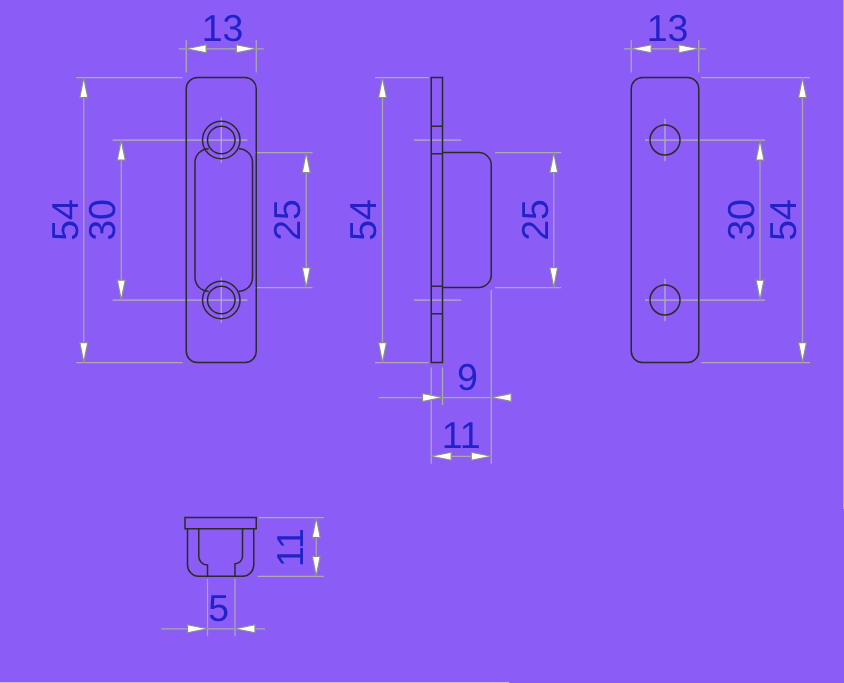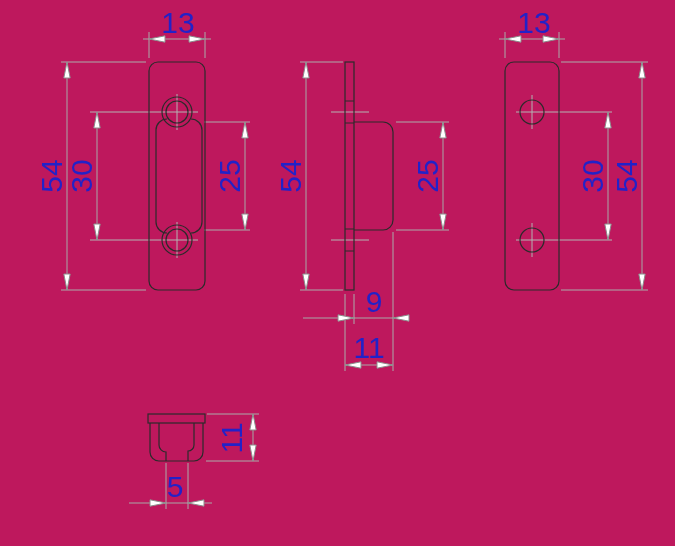--- a/index.html
+++ b/index.html
@@ -4,21 +4,21 @@
 <style>
   html, body {
     margin: 0;
     padding: 0;
     background: #ffffff;
   }
   .stage {
     position: relative;
     width: 675px;
     height: 546px;
-    background: #be185d;
+    background: #8b5cf6;
     overflow: hidden;
   }
   svg { display: block; }
   .geo  { fill: none; stroke: #2b2b2b; stroke-width: 1.2; }
   .dim  { fill: none; stroke: #a8a8a8; stroke-width: 1; }
   .ext  { fill: none; stroke: #ababab; stroke-width: 1; }
   .cl   { fill: none; stroke: #b3b3b3; stroke-width: 1; }
   .arr  { fill: #ffffff; stroke: #8c8c8c; stroke-width: 1; stroke-linejoin: miter; }
   .dimtxt {
     font-family: "Liberation Sans", "DejaVu Sans", sans-serif;

